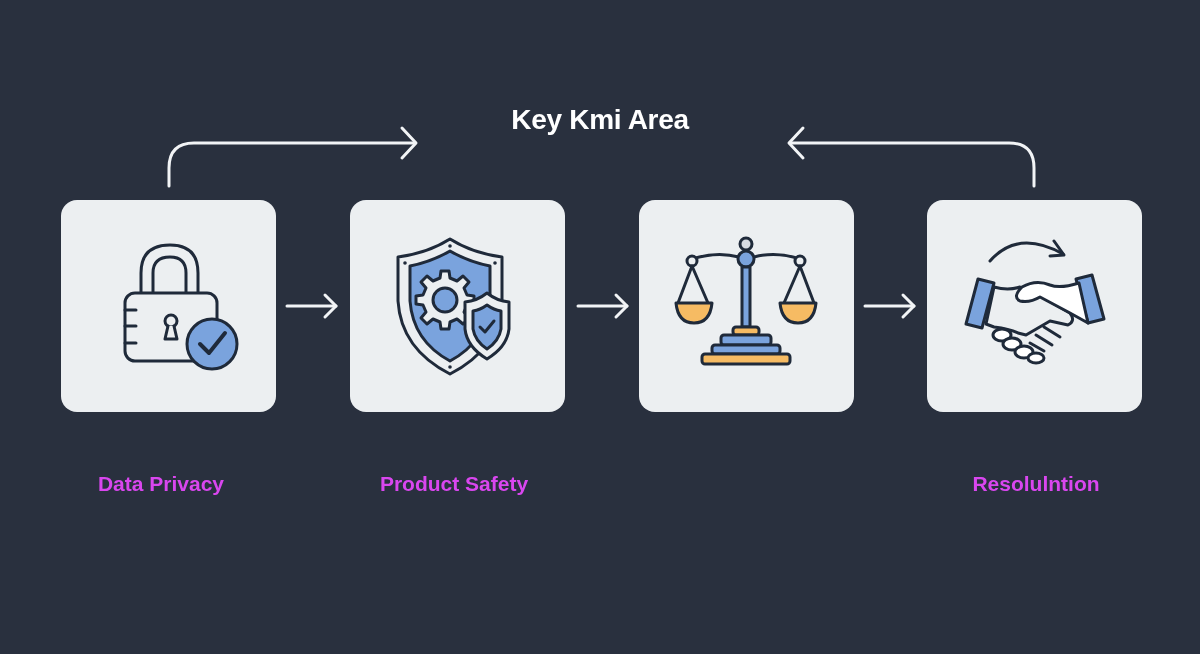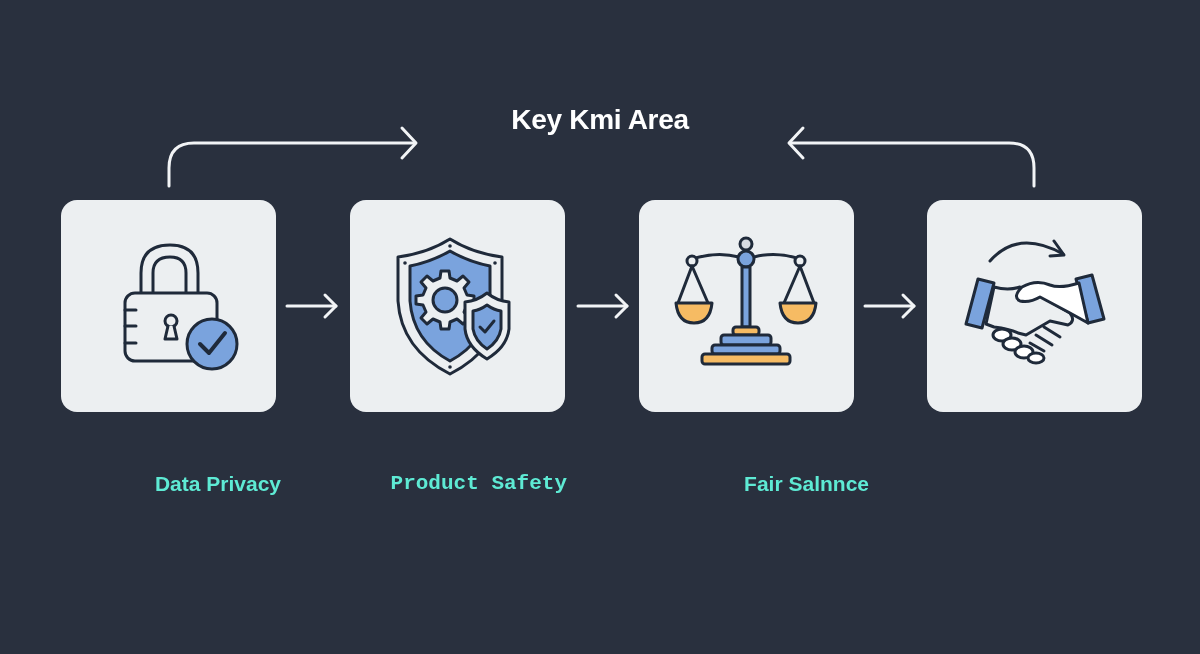--- a/index.html
+++ b/index.html
@@ -45,22 +45,22 @@
       justify-content: center;
     }
     .card svg {
       width: 150px;
       height: 150px;
     }
     .label {
       position: absolute;
       top: 470px;
       width: 240px;
-      text-align: right;
-      color: #5eead4;
+      text-align: center;
+      color: #d946ef;
       font-size: 21px;
       font-weight: bold;
       line-height: 28px;
     }
     .flow-arrow {
       position: absolute;
       top: 292px;
       width: 56px;
       height: 28px;
     }
@@ -194,21 +194,21 @@
       <ellipse cx="76" cy="127" rx="8" ry="5" fill="#ffffff"></ellipse>
       <path d="M84 96 L100 106 M76 104 L92 114 M70 112 L84 120" fill="none"></path>
     </g>
   </svg>
 </div>
 
 <div class="label" style="left:41px;">
   <div>Data Privacy</div>
   <div></div>
 </div>
-<div class="label" style="left:327px;font-family:Liberation Mono, monospace;">
+<div class="label" style="left:334px;">
   <div>Product Safety</div>
   <div></div>
 </div>
 <div class="label" style="left:629px;">
-  <div>Fair Salnnce</div>
 </div>
 <div class="label" style="left:916px;">
+  <div>Resolulntion</div>
 </div>
 
 </body></html>

